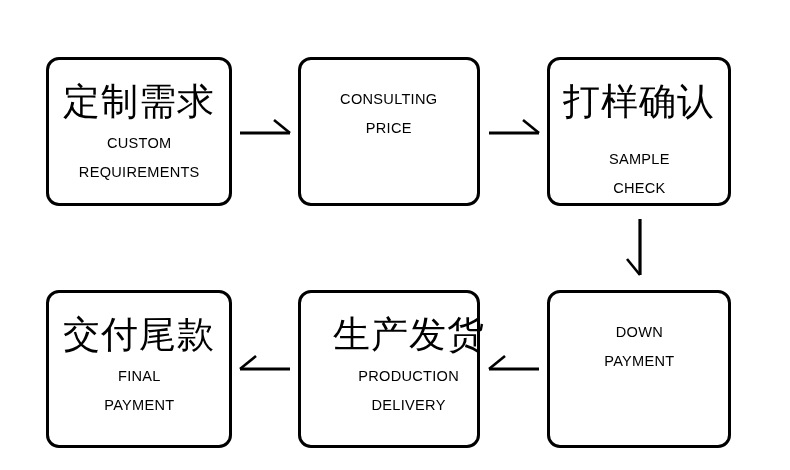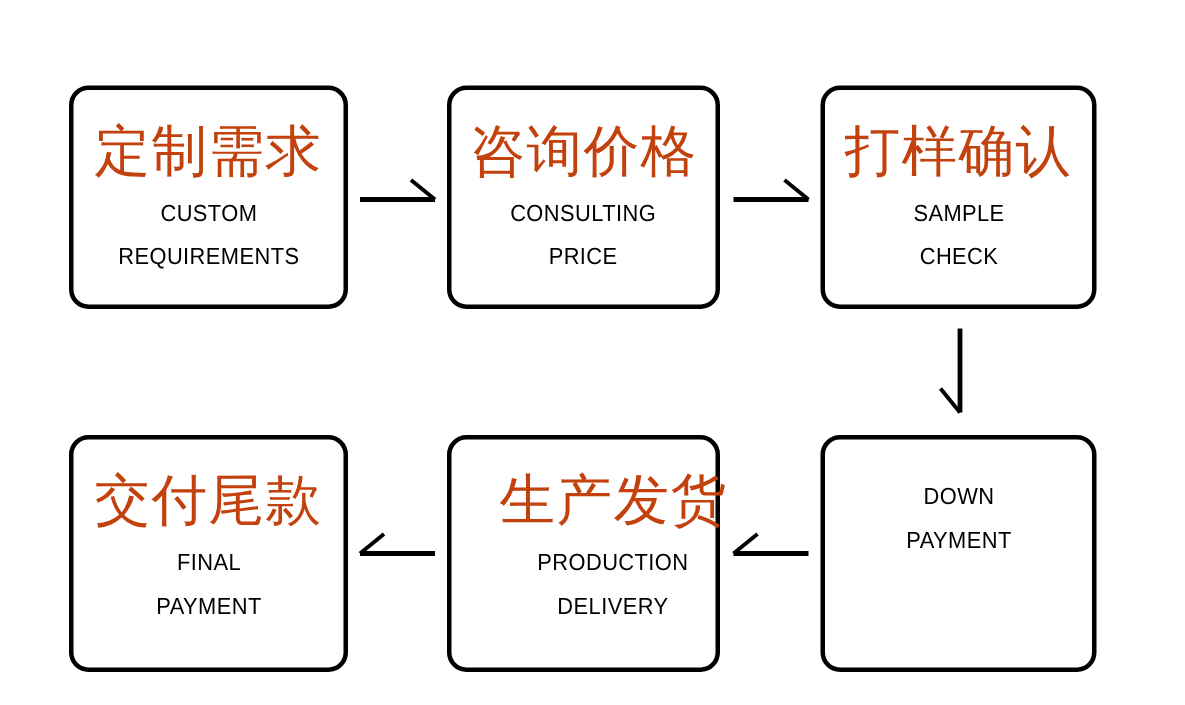--- a/index.html
+++ b/index.html
@@ -21,25 +21,25 @@
     border: 3px solid #000000;
     border-radius: 13px;
     background: #ffffff;
     display: flex;
     flex-direction: column;
     align-items: center;
     justify-content: flex-start;
     padding-top: 20px;
   }
   .node-cn {
-    font-family: Liberation Serif, serif;
+    font-family: Liberation Sans, sans-serif;
     font-size: 37px;
     line-height: 44px;
     letter-spacing: 1px;
-    color: #c2410c;
+    color: #000000;
     white-space: nowrap;
     font-weight: 400;
   }
   .node-en {
     font-family: "Liberation Sans", sans-serif;
     font-size: 15.5px;
     line-height: 29px;
     letter-spacing: 0.3px;
     color: #000000;
     text-align: center;
@@ -66,28 +66,27 @@
 
   <div class="node" style="left:46px; top:57px; width:186px; height:149px;">
     <div class="node-cn">定制需求</div>
     <div class="node-en">
       <span class="en-line">CUSTOM</span>
       <span class="en-line">REQUIREMENTS</span>
     </div>
   </div>
 
   <div class="node" style="left:298px; top:57px; width:182px; height:149px;">
-    <div class="node-cn">咨询价格</div>
     <div class="node-en">
       <span class="en-line">CONSULTING</span>
       <span class="en-line">PRICE</span>
     </div>
   </div>
 
-  <div class="node" style="left:547px; top:57px; width:184px; height:149px;">
+  <div class="node" style="left:547px; top:57px; width:184px; height:149px;gap:16px;">
     <div class="node-cn">打样确认</div>
     <div class="node-en">
       <span class="en-line">SAMPLE</span>
       <span class="en-line">CHECK</span>
     </div>
   </div>
 
   <div class="node" style="left:46px; top:290px; width:186px; height:158px;">
     <div class="node-cn">交付尾款</div>
     <div class="node-en">

